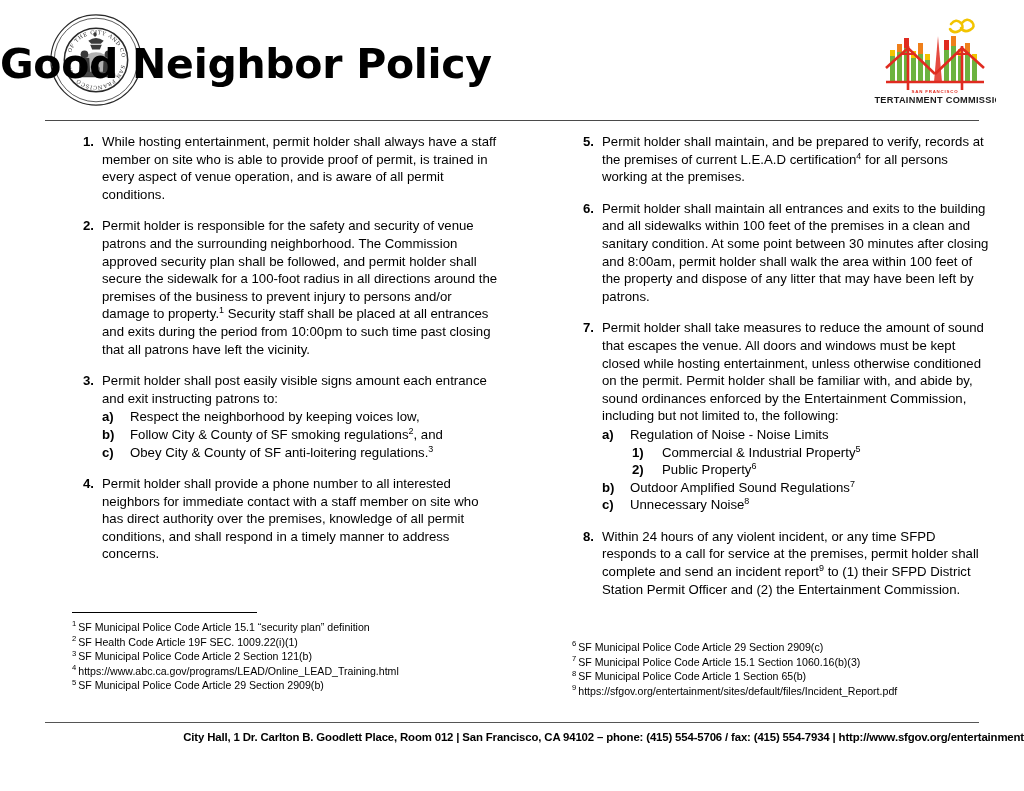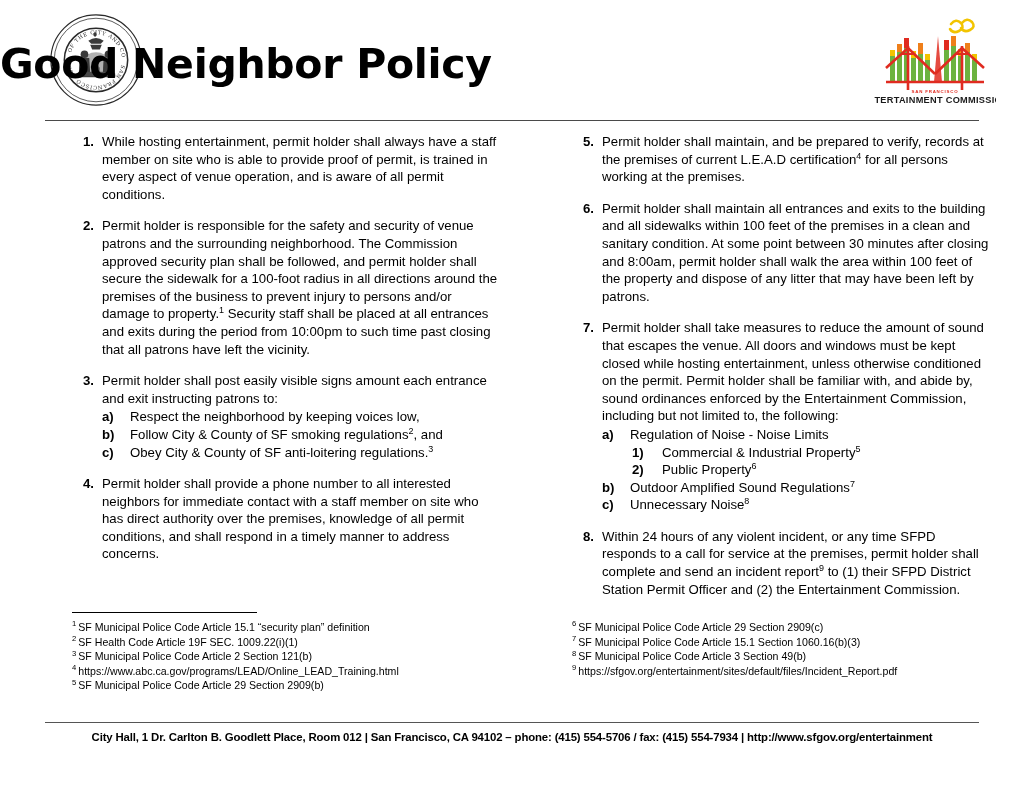--- a/index.html
+++ b/index.html
@@ -157,21 +157,21 @@
   }
 
   
   .footnotes {
     position: absolute;
     top: 612px;
     font-size: 10.6px;
     line-height: 14.6px;
   }
   .fn-left  { left: 72px;  width: 430px; }
-  .fn-right { left: 572px; width: 418px; }
+  .fn-right { left: 572px; width: 418px; margin-top: 20px; }
 
   .fn-rule {
     width: 185px;
     height: 0;
     border-top: 1.1px solid #000000;
     margin-bottom: 7px;
   }
   .fn-rule-spacer { height: 8px; }
 
   .fn-line {
@@ -192,21 +192,21 @@
     margin-top: 9px;
     padding-right: 2px;
   }
 
   
   .footer-text {
     position: absolute;
     left: 0;
     right: 0;
     top: 731px;
-    text-align: center;
+    text-align: right;
     font-size: 11.4px;
     font-weight: bold;
     font-family: "Liberation Sans Narrow", "Liberation Sans", sans-serif;
     letter-spacing: -0.15px;
   }
 </style>
 </head>
 <body>
 
 <div class="page">
@@ -376,21 +376,21 @@
         <div class="fn-line"><span class="fn-marker">4</span><span>https://www.abc.ca.gov/programs/LEAD/Online_LEAD_Training.html</span></div>
         <div class="fn-line"><span class="fn-marker">5</span><span>SF Municipal Police Code Article 29 Section 2909(b)</span></div>
       </div>
   </div>
 
   <div class="footnotes fn-right">
     <div class="fn-rule-spacer"></div>
     <div id="fn-right-list">
         <div class="fn-line"><span class="fn-marker">6</span><span>SF Municipal Police Code Article 29 Section 2909(c)</span></div>
         <div class="fn-line"><span class="fn-marker">7</span><span>SF Municipal Police Code Article 15.1 Section 1060.16(b)(3)</span></div>
-        <div class="fn-line"><span class="fn-marker">8</span><span>SF Municipal Police Code Article 3 Section 49(b)</span></div>
+        <div class="fn-line"><span class="fn-marker">8</span><span>SF Municipal Police Code Article 1 Section 65(b)</span></div>
         <div class="fn-line"><span class="fn-marker">9</span><span>https://sfgov.org/entertainment/sites/default/files/Incident_Report.pdf</span></div>
       </div>
   </div>
 
   <div class="rule-footer"></div>
   <div class="footer-text">City Hall, 1 Dr. Carlton B. Goodlett Place, Room 012  |  San Francisco, CA 94102  –  phone: (415) 554-5706 / fax: (415) 554-7934  |  http://www.sfgov.org/entertainment</div>
 
 </div>
 
 </body></html>

